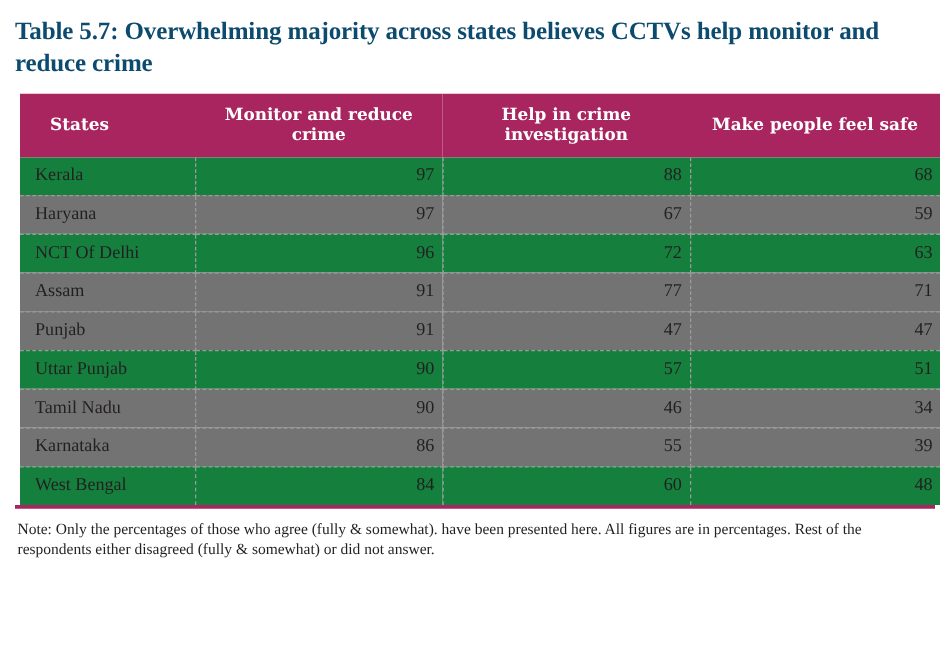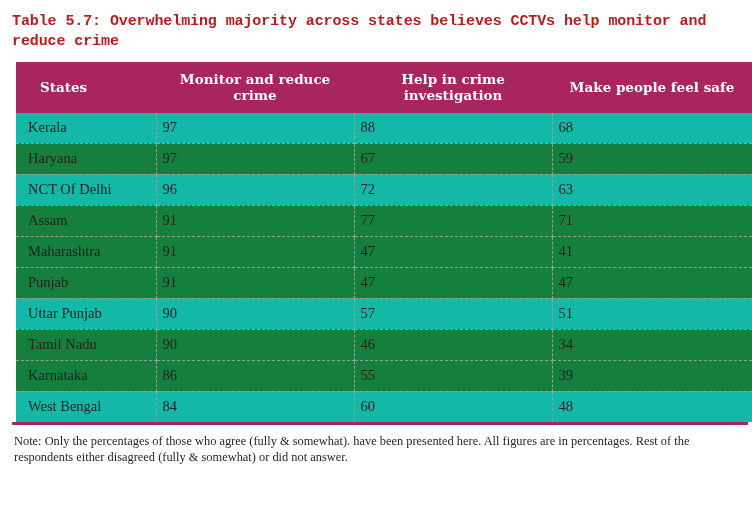--- a/index.html
+++ b/index.html
@@ -15,24 +15,24 @@
     overflow: hidden;
   }
   .page {
     width: 752px;
     height: 518px;
     box-sizing: border-box;
     padding: 10px 8px 0 8px;
     position: relative;
   }
   .title {
-    color: #b91c1c;
-    font-family: Liberation Mono, monospace;
+    color: #0c4a6e;
+    font-family: Liberation Serif, serif;
     font-weight: bold;
-    font-size: 15px;
+    font-size: 20px;
     line-height: 1.32;
     letter-spacing: -0.1px;
     margin: 2px 2px 10px 4px;
   }
   table.data {
     border-collapse: collapse;
     width: 736px;
     margin-left: 4px;
     table-layout: fixed;
   }
@@ -56,37 +56,37 @@
   thead th.state-head {
     text-align: left;
     padding-left: 24px;
   }
   tbody td {
     font-family: "Liberation Serif", serif;
     font-size: 14.5px;
     color: #231f20;
     height: 28px;
     padding: 1px 6px;
-    text-align: left;
+    text-align: right;
     vertical-align: middle;
     border-bottom: 1px dashed #9b9b9b;
     border-right: 1px dashed #9b9b9b;
   }
   tbody td:last-child {
     border-right: none;
   }
   tbody td.state {
     text-align: left;
     padding-left: 12px;
   }
   tbody tr.shade td {
-    background: #15803d;
+    background: #737373;
   }
   tbody tr.plain td {
-    background: #14b8a6;
+    background: #15803d;
   }
   tbody tr:last-child td {
     border-bottom: none;
   }
   .table-wrap {
     border-bottom: 3px solid #a8255f;
     width: 736px;
     margin-left: 4px;
   }
   .notes {
@@ -142,26 +142,20 @@
           <td>72</td>
           <td>63</td>
         </tr>
         <tr class="shade">
           <td class="state">Assam</td>
           <td>91</td>
           <td>77</td>
           <td>71</td>
         </tr>
         <tr class="shade">
-          <td class="state">Maharashtra</td>
-          <td>91</td>
-          <td>47</td>
-          <td>41</td>
-        </tr>
-        <tr class="shade">
           <td class="state">Punjab</td>
           <td>91</td>
           <td>47</td>
           <td>47</td>
         </tr>
         <tr class="plain">
           <td class="state">Uttar Punjab</td>
           <td>90</td>
           <td>57</td>
           <td>51</td>

